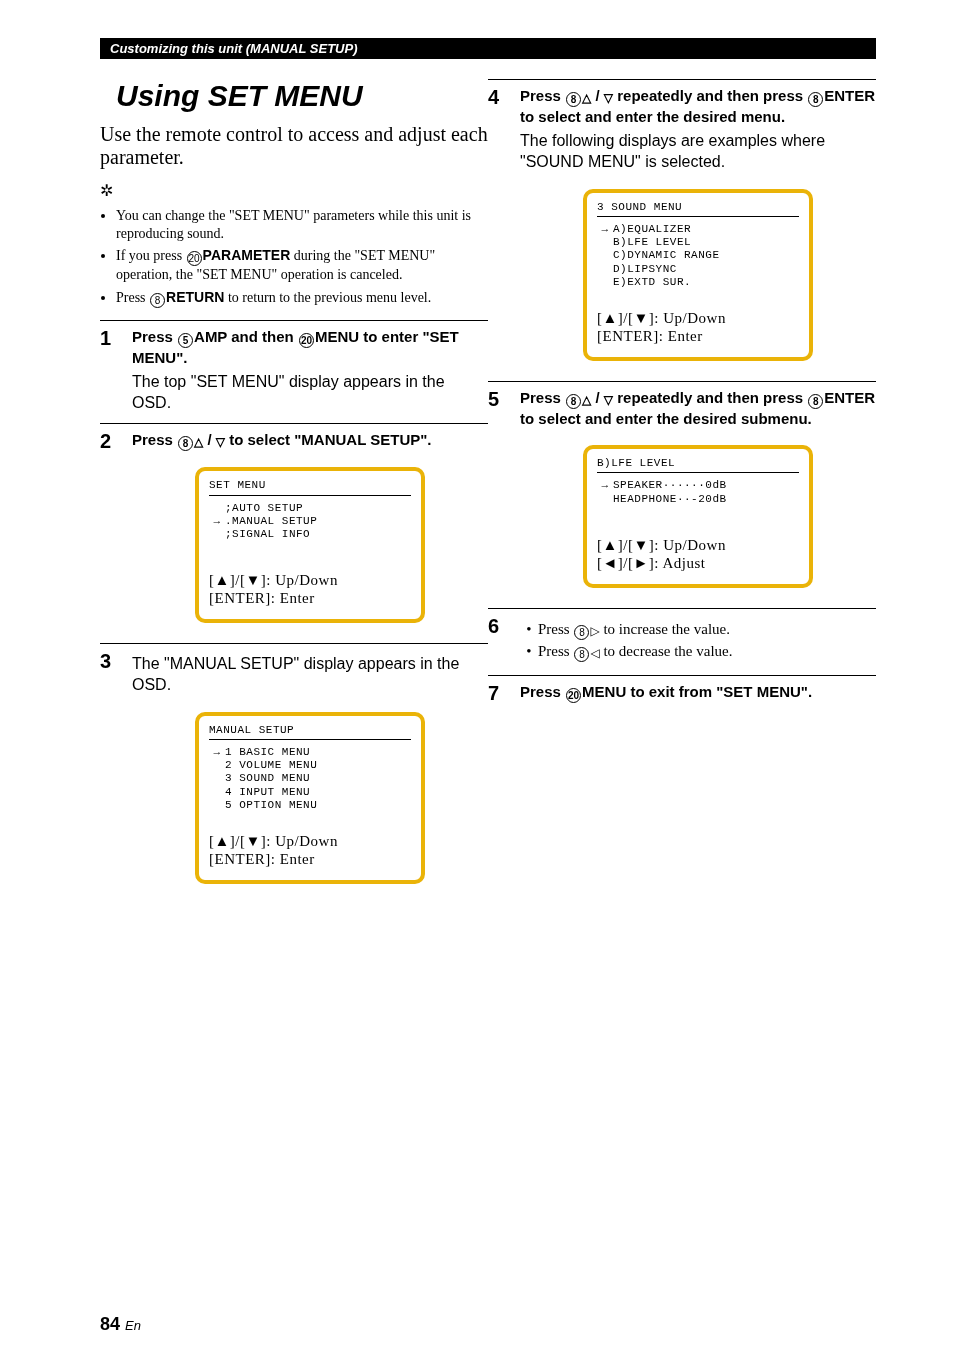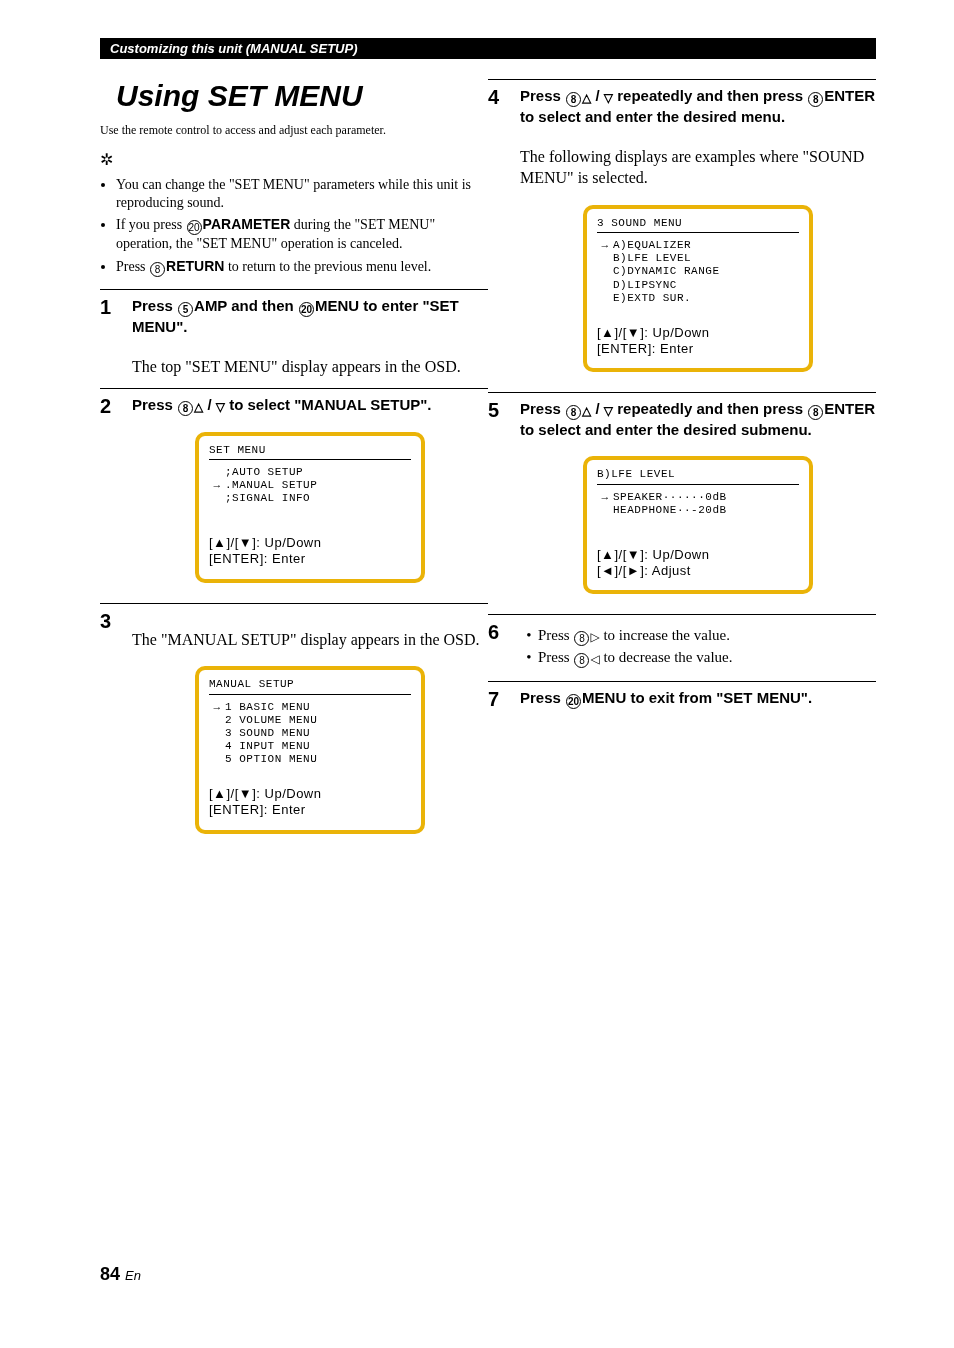--- a/index.html
+++ b/index.html
@@ -34,21 +34,21 @@
   }
   .main-title {
     font-family: Arial, Helvetica, sans-serif;
     font-weight: bold;
     font-style: italic;
     font-size: 30px;
     margin: 0 0 10px 0;
     padding-left: 16px;
   }
   .intro {
-    font-size: 12px;
+    font-size: 20px;
     margin-bottom: 8px;
   }
   .hint-icon {
     display: inline-block;
     font-size: 16px;
     margin: 4px 0 4px 0;
   }
   ul.notes { margin: 3px 0 12px 0; padding-left: 16px; }
   ul.notes li { margin-bottom: 3px; font-size: 14px; line-height: 1.3; }
   .step {
@@ -65,23 +65,23 @@
     flex-shrink: 0;
   }
   .step-body { flex: 1; }
   .step-head {
     font-family: Arial, Helvetica, sans-serif;
     font-weight: bold;
     font-size: 15px;
     line-height: 1.35;
   }
   .step-desc {
-    font-family: Liberation Serif, serif;
+    font-family: Liberation Sans, sans-serif;
     font-size: 16px;
-    margin-top: 20px;
+    margin-top: 4px;
     line-height: 1.3;
   }
   .step-sub {
     margin-top: 6px;
   }
   .step-sub-item {
     display: flex;
     font-size: 15px;
     margin-bottom: 3px;
   }
@@ -122,22 +122,22 @@
     font-family: "Courier New", monospace;
     font-size: 11px;
   }
   .osd-line {
     display: flex;
   }
   .osd-arrow-col { width: 16px; text-align: center; font-size: 11px; }
   .osd-text-col { flex: 1; white-space: pre; }
   .osd-hints {
     margin-top: 20px;
-    font-family: Liberation Sans, sans-serif;
-    font-size: 13px;
+    font-family: Liberation Serif, serif;
+    font-size: 15px;
     white-space: pre;
   }
   .osd-hints.compact { margin-top: 30px; }
   .page-num {
     font-family: Arial, Helvetica, sans-serif;
     font-weight: bold;
     font-size: 18px;
     margin-top: 420px;
   }
   .page-num .en {

